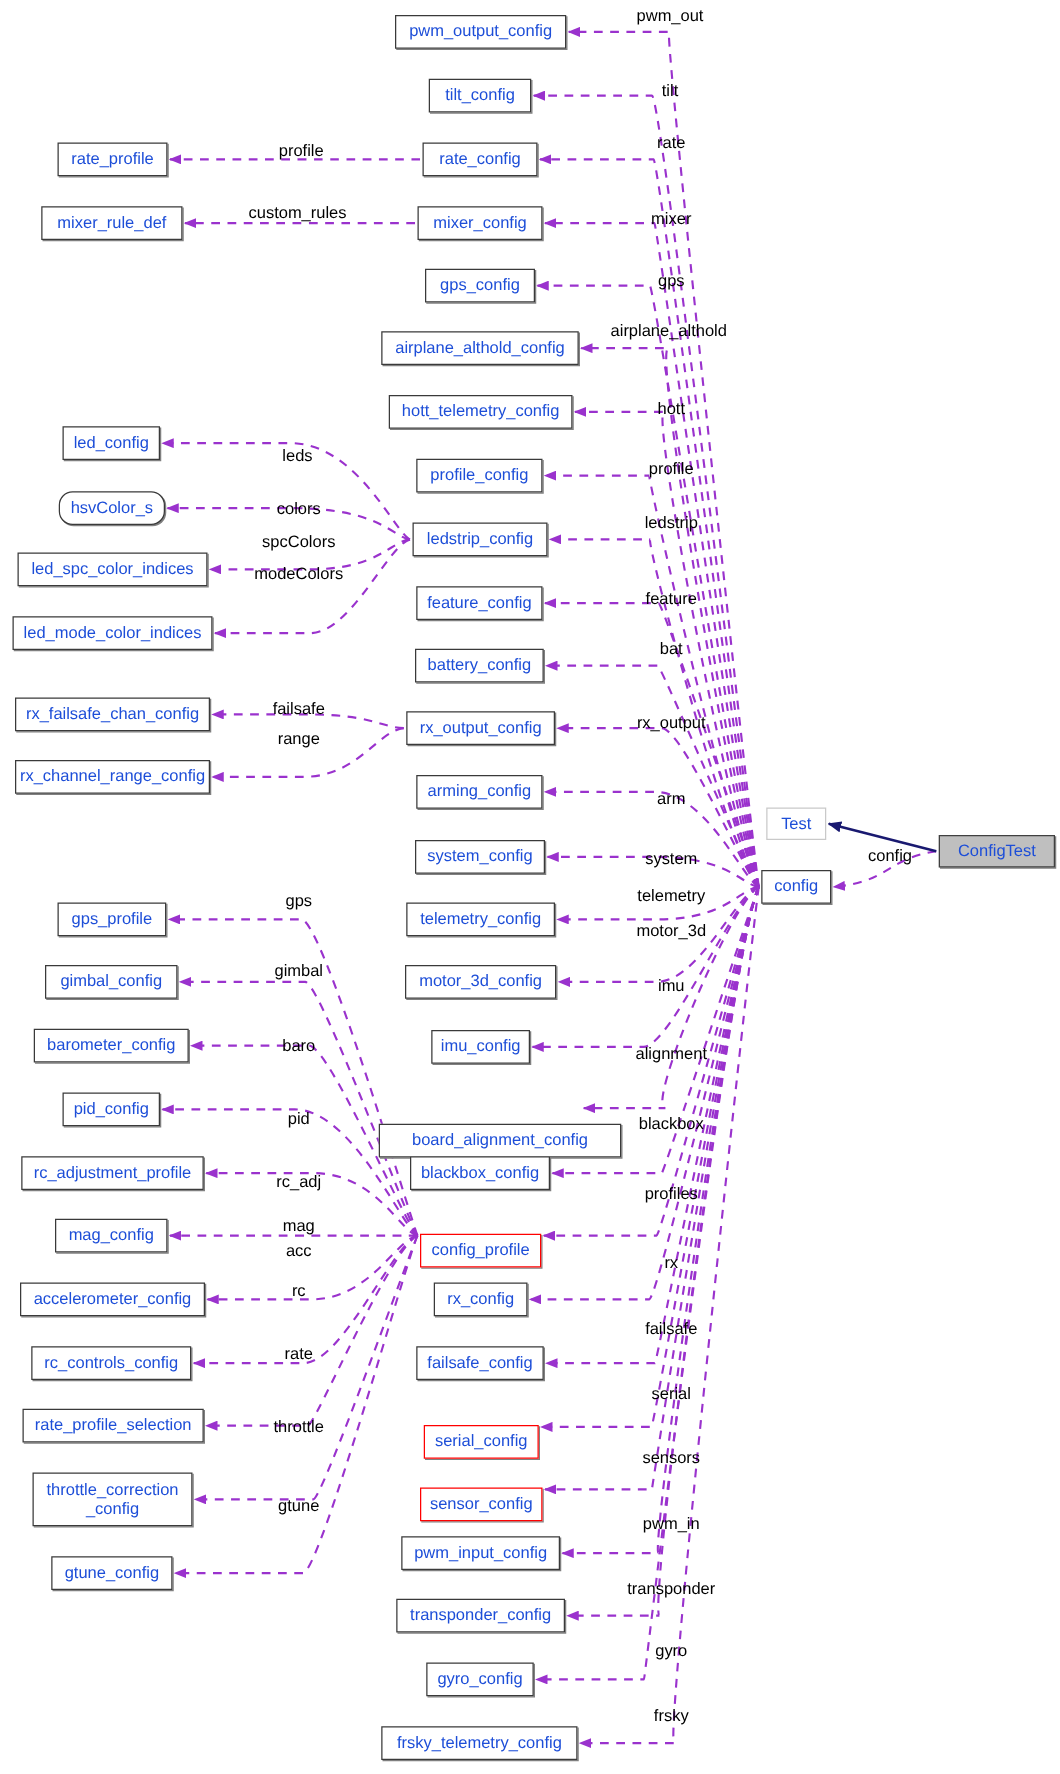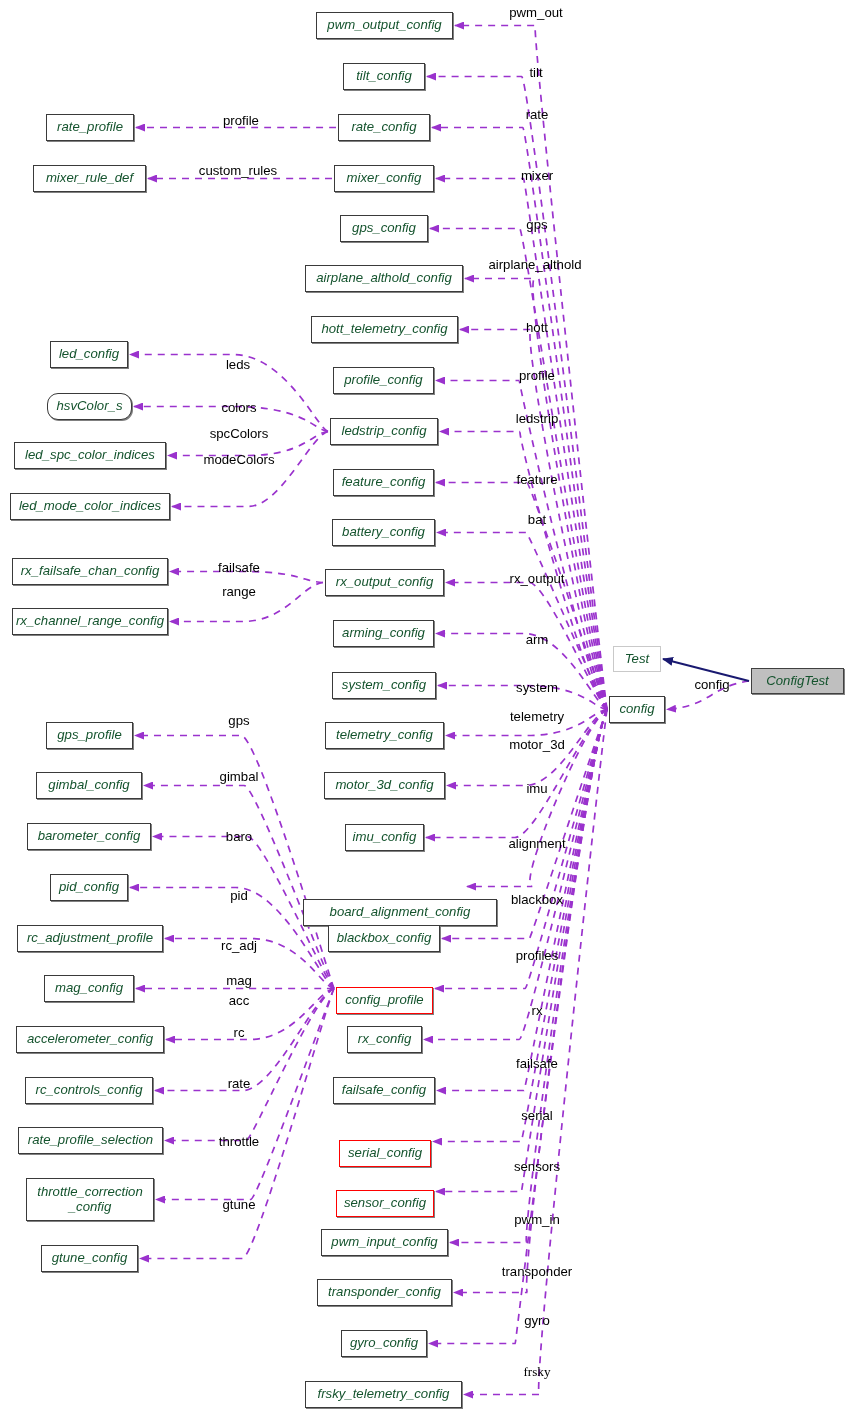--- a/index.html
+++ b/index.html
@@ -8,24 +8,23 @@
   #edges{position:absolute;left:0;top:0;width:848px;height:1419px;pointer-events:none;}
   .node{
     position:absolute;
     box-sizing:border-box;
     background:#ffffff;
     border:1px solid #3a3a3a;
     display:flex;align-items:center;justify-content:center;
     text-align:center;
     font-size:13.2px;
     line-height:1.12;
-    color:#14532d;
+    color:#1d4ed8;
     white-space:pre-line;
     box-shadow:1px 1px 0 0 #808080;
-    font-style:italic;
   }
   .node.red{border-color:#ff0000;margin-top:12px;}
   .node.gray-fill{background:#bfbfbf;border-color:#404040;}
   .node.faint{border-color:#c9c9c9;box-shadow:none;}
   .edge-label{
     position:absolute;
     font-size:13.2px;
     color:#000000;
     white-space:nowrap;
     transform:translate(-50%,-50%);
@@ -193,15 +192,15 @@
       <div class="edge-label" style="left: 239px; top: 1032px;">rc</div>
       <div class="edge-label" style="left: 537px; top: 1063px;">failsafe</div>
       <div class="edge-label" style="left: 239px; top: 1083px;">rate</div>
       <div class="edge-label" style="left: 537px; top: 1115px;">serial</div>
       <div class="edge-label" style="left: 239px; top: 1141px;">throttle</div>
       <div class="edge-label" style="left: 537px; top: 1166px;">sensors</div>
       <div class="edge-label" style="left: 239px; top: 1204px;">gtune</div>
       <div class="edge-label" style="left: 537px; top: 1219px;">pwm_in</div>
       <div class="edge-label" style="left: 537px; top: 1271px;">transponder</div>
       <div class="edge-label" style="left: 537px; top: 1320px;">gyro</div>
-      <div class="edge-label" style="left: 537px; top: 1372px; font-family: Liberation Serif, serif;">frsky</div>
+      <div class="edge-label" style="left: 537px; top: 1372px;">frsky</div>
     </div>
 </div>
 
 </body></html>

